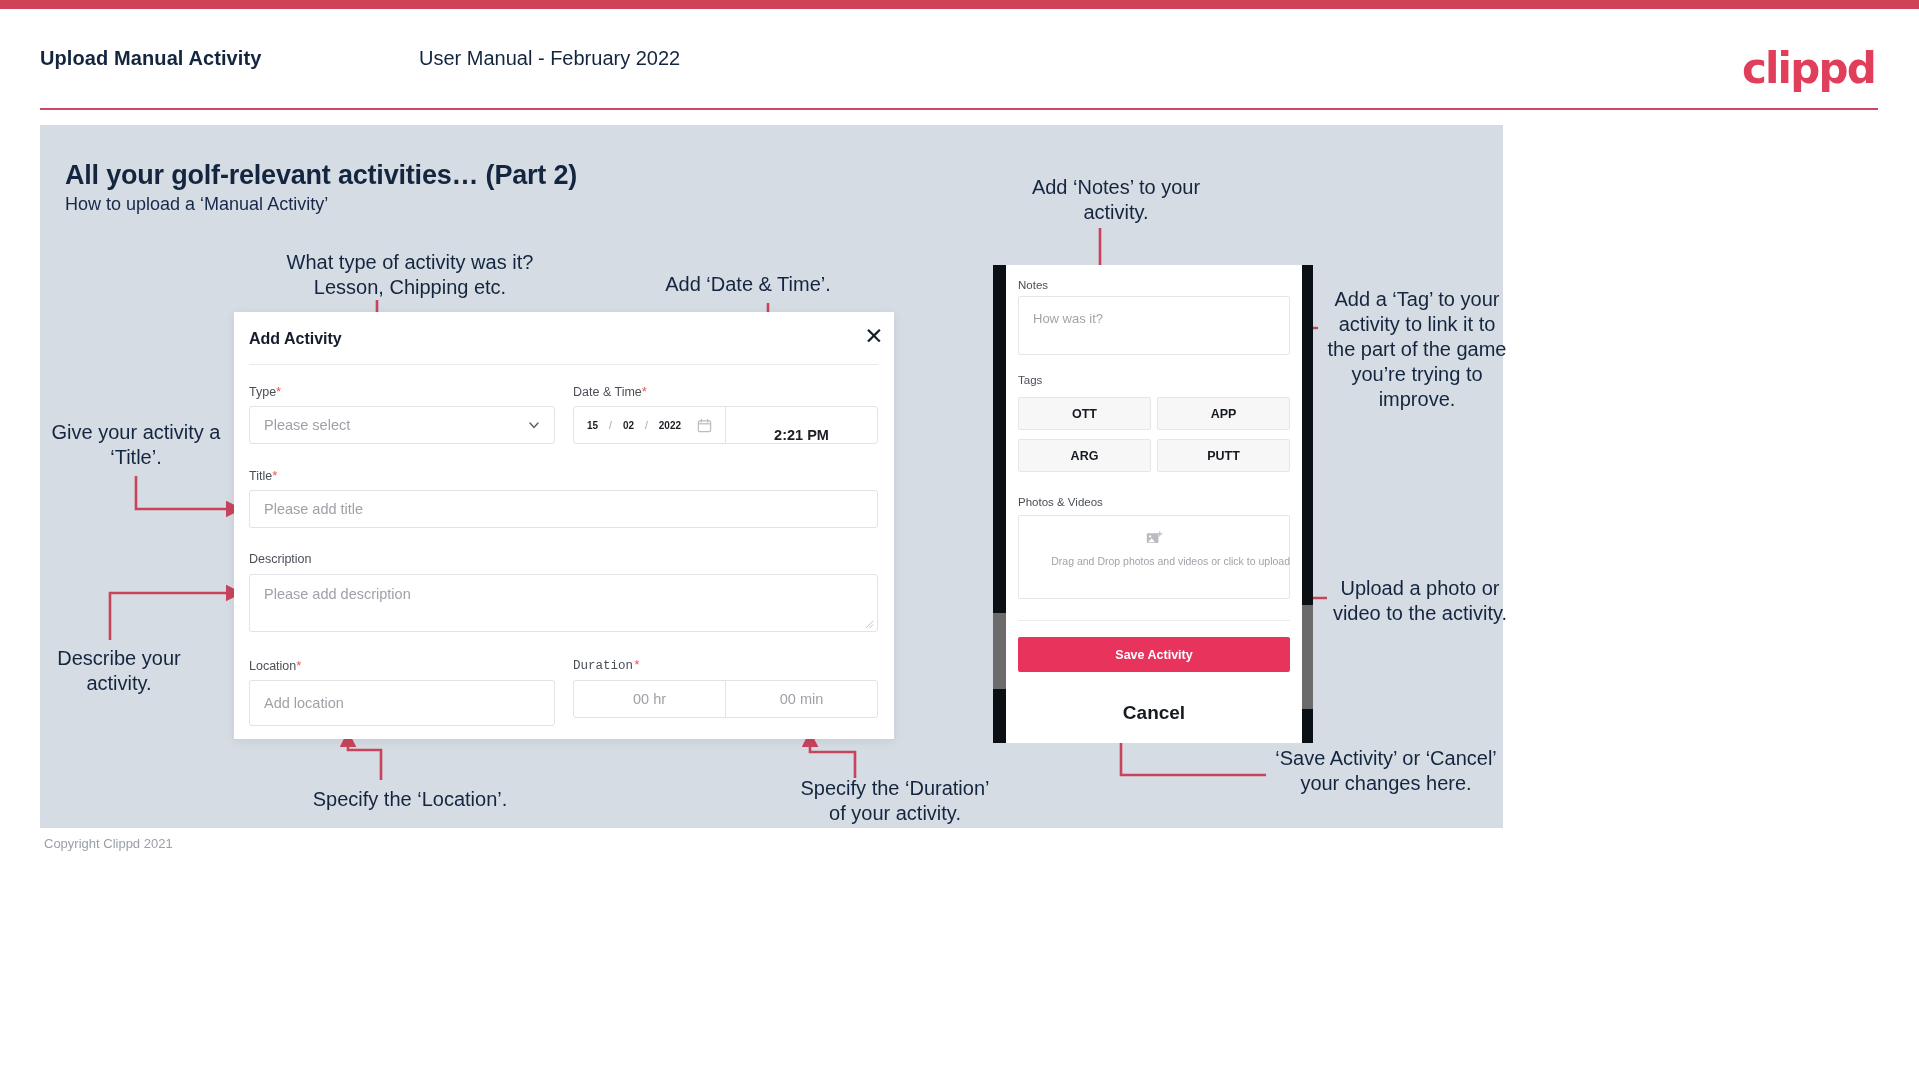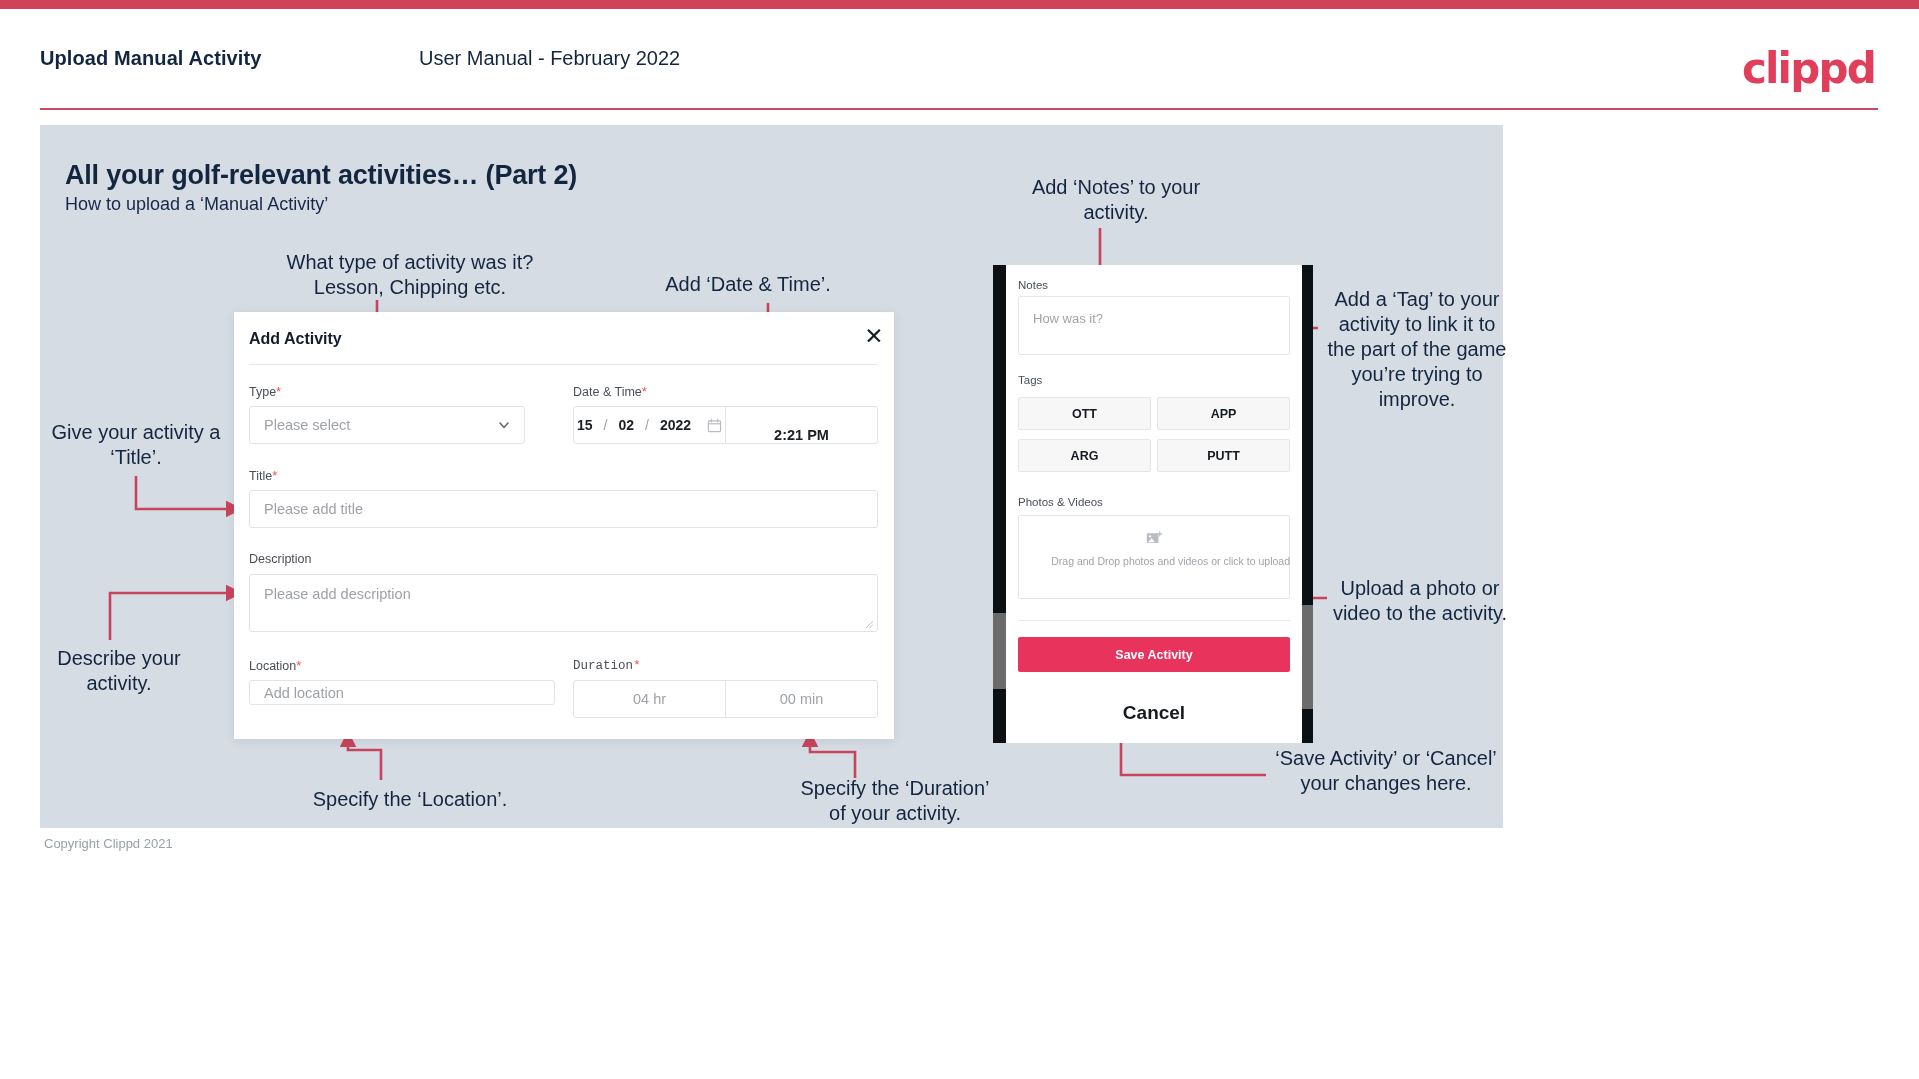--- a/index.html
+++ b/index.html
@@ -124,36 +124,36 @@
     border: 1px solid #e2e3e6;
     border-radius: 3px;
     display: flex; align-items: center;
   }
   .fld-ph {
     font-size: 14.5px; color: #9ea2a8; padding-left: 14px;
   }
 
   
   #type-label { left: 249px; top: 384px; }
-  #type-select { left: 249px; top: 406px; width: 276px; height: 38px; }
+  #type-select { left: 249px; top: 406px; width: 306px; height: 38px; }
   #type-chevron {
     position: absolute; right: 14px; top: 50%;
     transform: translateY(-50%);
     width: 12px; height: 12px;
   }
 
   
   #datetime-label { left: 573px; top: 384px; }
   #datetime-group { left: 573px; top: 406px; width: 305px; height: 38px;
       border: 1px solid #e2e3e6; border-radius: 3px; position: absolute;
       display: flex; background: #fff; }
   #date-part {
     width: 152px; display: flex; align-items: center;
     justify-content: center; gap: 11px;
-    font-size: 14px; font-weight: 700; color: #1c1f24;
+    font-size: 10px; font-weight: 700; color: #1c1f24;
     border-right: 1px solid #e2e3e6;
   }
   #date-part .sep { color: #9ea2a8; font-weight: 400; }
   #cal-icon { width: 15px; height: 15px; margin-left: 5px; }
   #time-part {
     flex: 1; display: flex; align-items: flex-end; justify-content: center;
     font-size: 14.5px; font-weight: 700; color: #1c1f24;
   }
 
   
@@ -166,21 +166,21 @@
     left: 249px; top: 574px; width: 629px; height: 58px;
     align-items: flex-start; padding-top: 11px; position: absolute;
   }
   #desc-resize {
     position: absolute; right: 3px; bottom: 2px;
     width: 9px; height: 9px;
   }
 
   
   #location-label { left: 249px; top: 658px; }
-  #location-input { left: 249px; top: 680px; width: 306px; height: 25px; }
+  #location-input { left: 249px; top: 680px; width: 306px; height: 46px; }
 
   
   #duration-label { left: 573px; top: 658px; font-family: Liberation Mono, monospace; }
   #duration-group {
     position: absolute; left: 573px; top: 680px; width: 305px; height: 38px;
     border: 1px solid #e2e3e6; border-radius: 3px; display: flex; background: #fff;
   }
   #dur-hr, #dur-min {
     flex: 1; display: flex; align-items: center; justify-content: center;
     font-size: 14.5px; color: #9ea2a8;
@@ -390,21 +390,21 @@
 </div>
 <div class="fld-box" id="location-input">
   <span class="fld-ph">Add location</span>
 </div>
 
 <div class="fld-label" id="duration-label">
   <span>Duration</span><span class="req">*</span>
 </div>
 <div id="duration-group">
   <div id="dur-hr">
-    <span>04 hr</span>
+    <span>00 hr</span>
   </div>
   <div id="dur-min">
     <span>00 min</span>
   </div>
 </div>
 
 <div id="phone-frame">
   <div class="phone-btn" id="phone-btn-left"></div>
   <div class="phone-btn" id="phone-btn-right"></div>
 </div>

